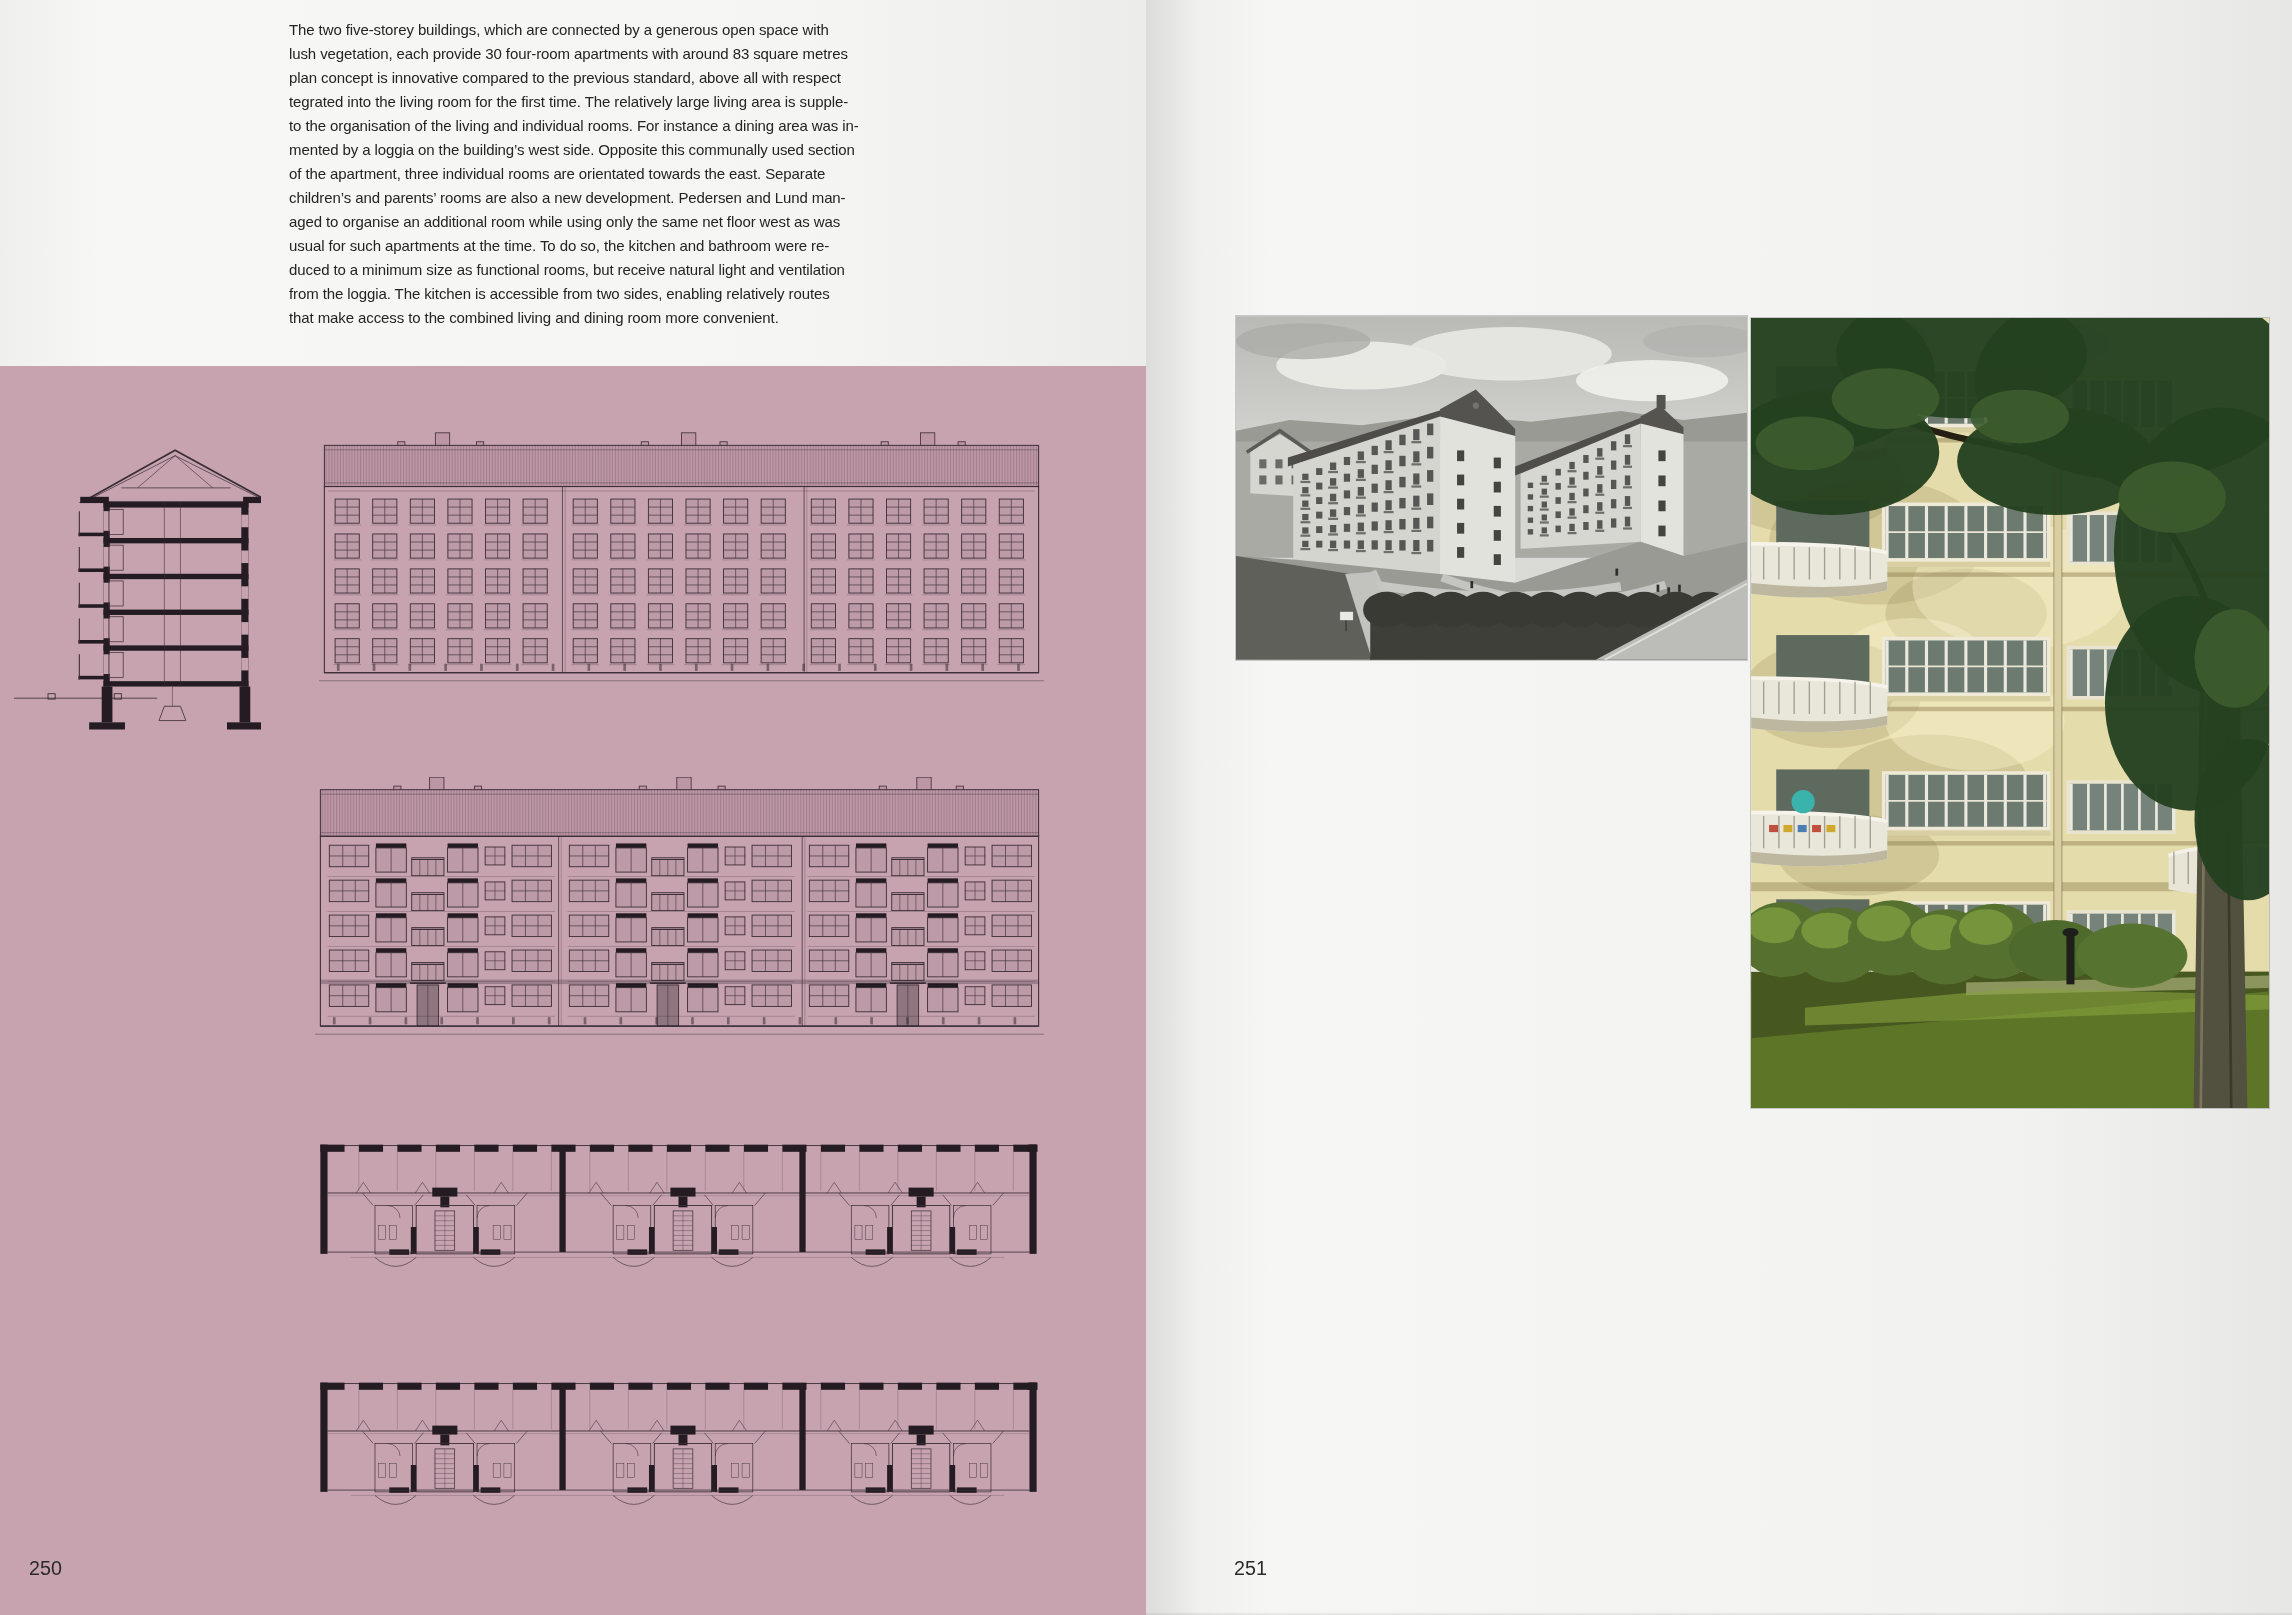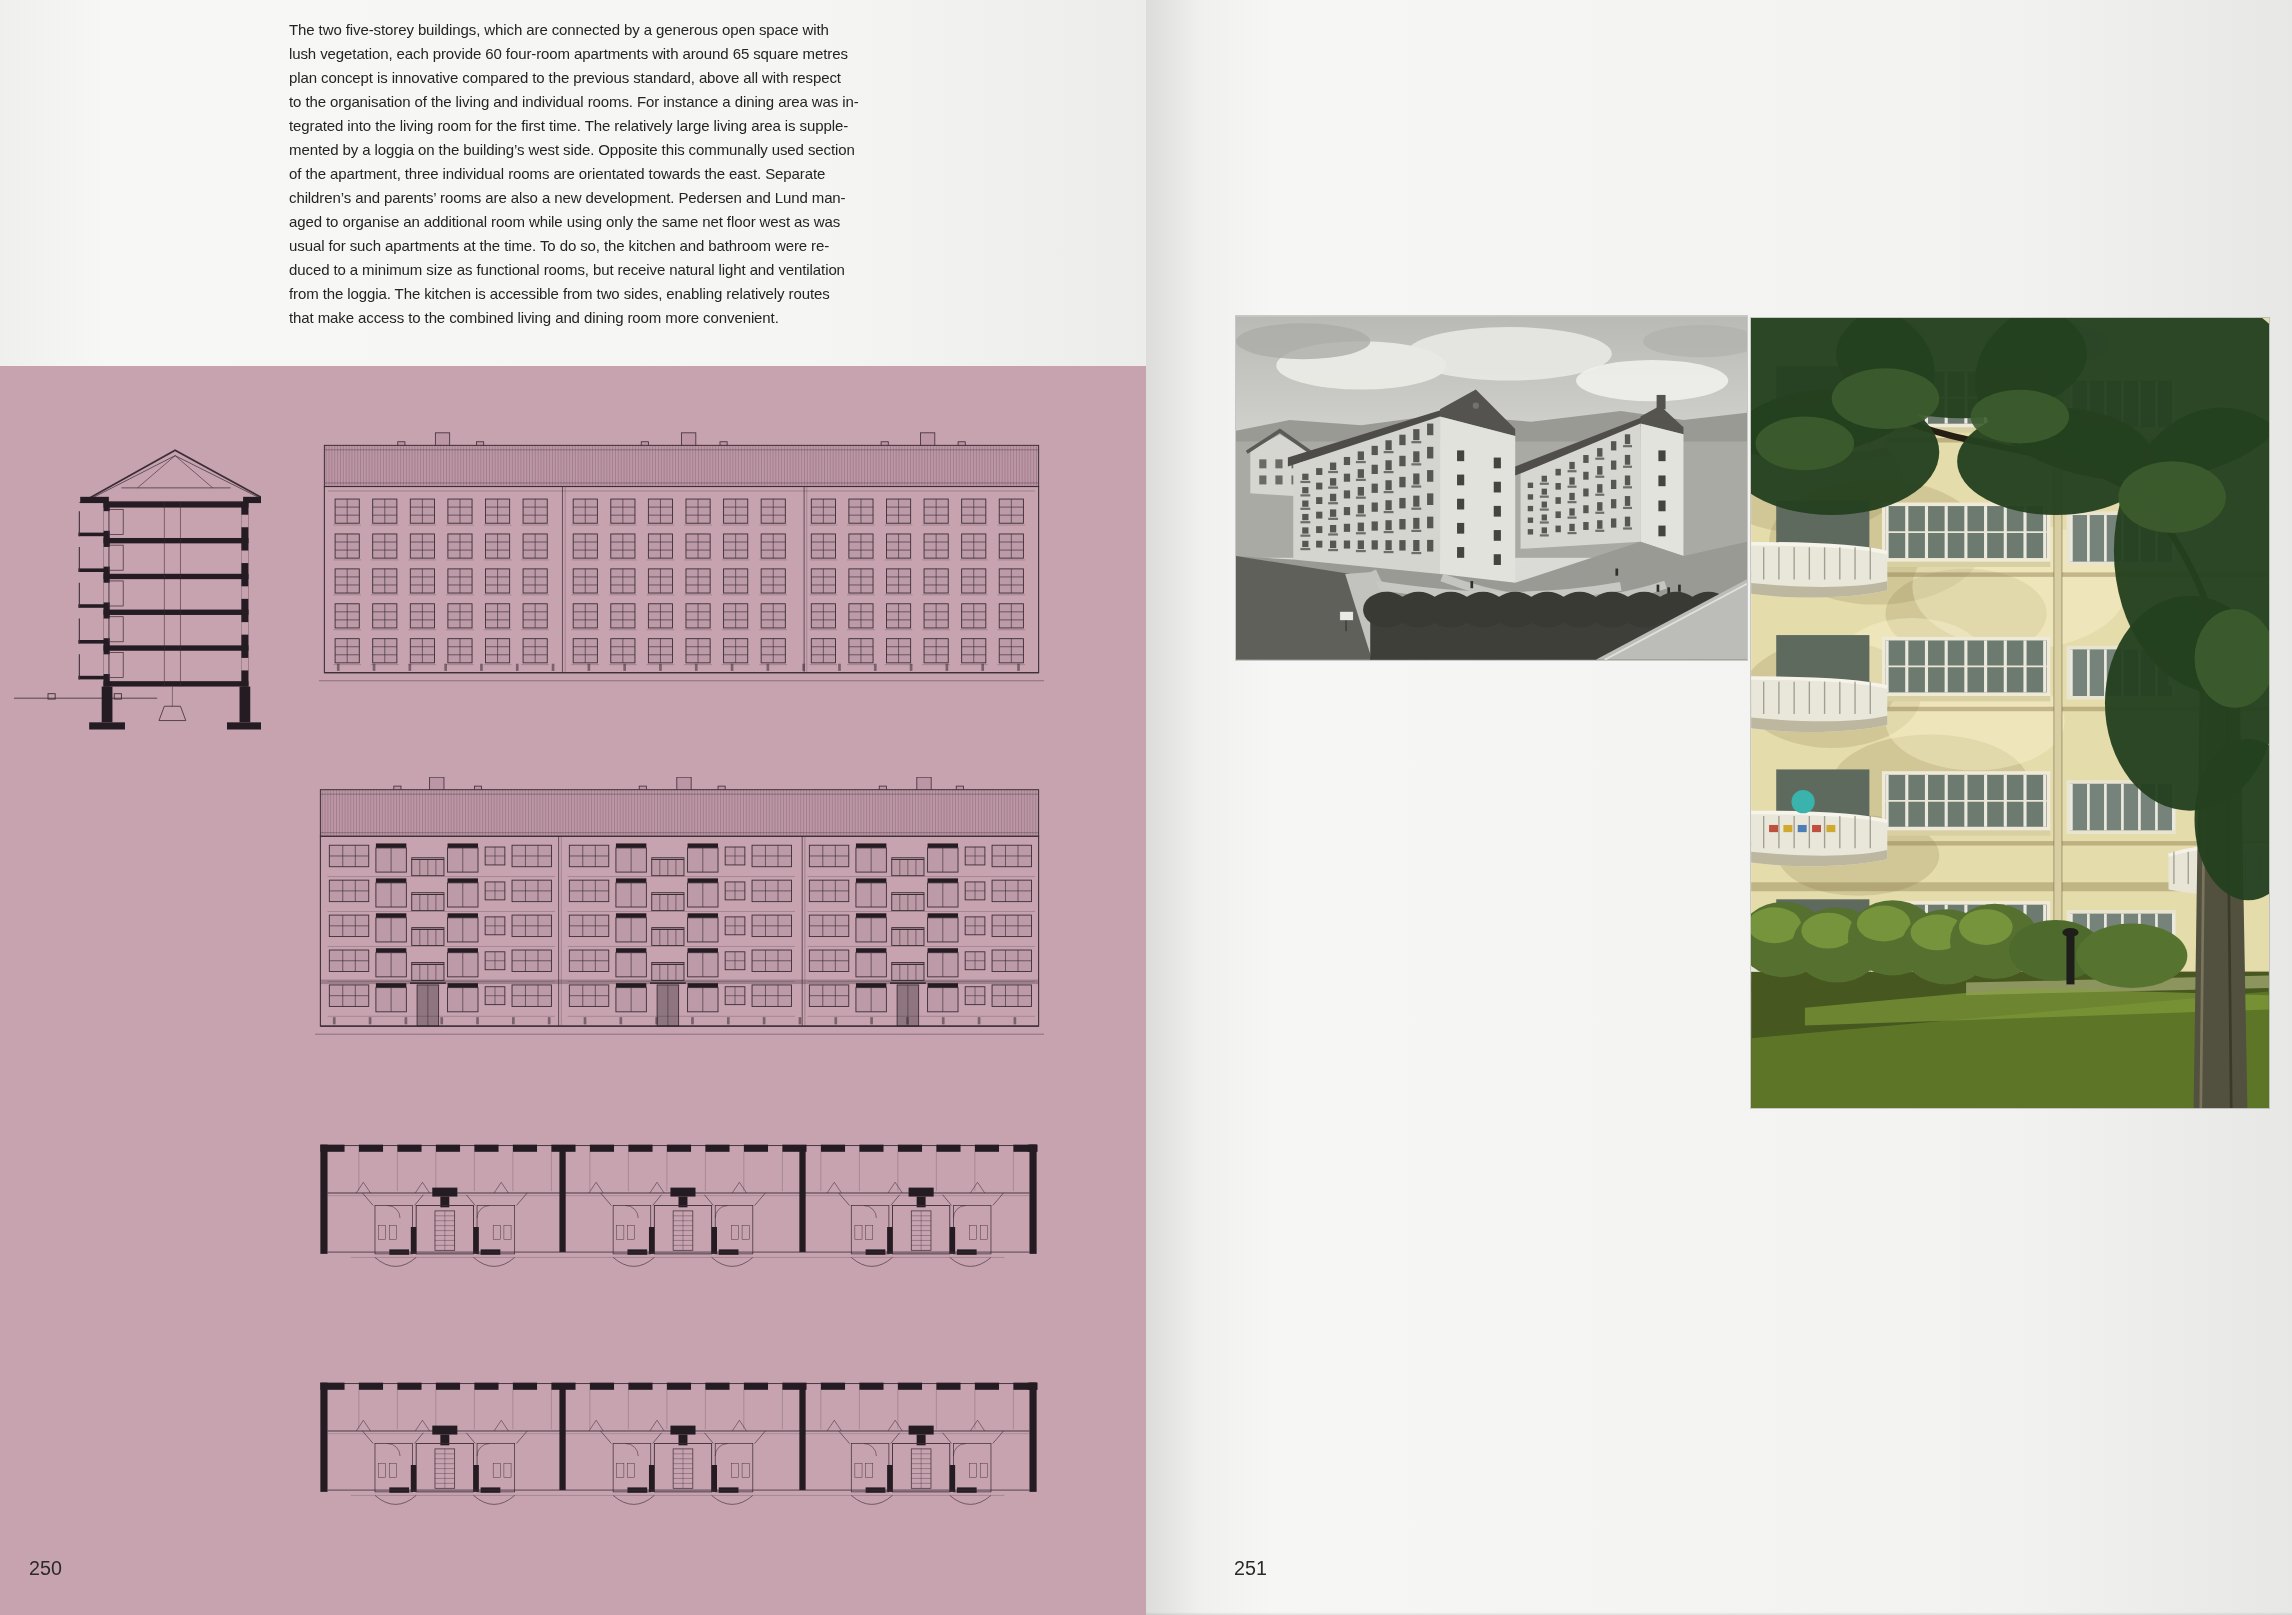--- a/index.html
+++ b/index.html
@@ -46,24 +46,24 @@
   svg{display:block;}
 </style>
 </head>
 <body>
 
 <div class="spread">
 
   <div class="page-left">
     <div class="text-block" id="left-text">
         <div class="line">The two five-storey buildings, which are connected by a generous open space with</div>
-        <div class="line">lush vegetation, each provide 60 four-room apartments with around 65 square metres</div>
+        <div class="line">lush vegetation, each provide 30 four-room apartments with around 83 square metres</div>
         <div class="line">plan concept is innovative compared to the previous standard, above all with respect</div>
+        <div class="line">tegrated into the living room for the first time. The relatively large living area is supple-</div>
         <div class="line">to the organisation of the living and individual rooms. For instance a dining area was in-</div>
-        <div class="line">tegrated into the living room for the first time. The relatively large living area is supple-</div>
         <div class="line">mented by a loggia on the building’s west side. Opposite this communally used section</div>
         <div class="line">of the apartment, three individual rooms are orientated towards the east. Separate</div>
         <div class="line">children’s and parents’ rooms are also a new development. Pedersen and Lund man-</div>
         <div class="line">aged to organise an additional room while using only the same net floor west as was</div>
         <div class="line">usual for such apartments at the time. To do so, the kitchen and bathroom were re-</div>
         <div class="line">duced to a minimum size as functional rooms, but receive natural light and ventilation</div>
         <div class="line">from the loggia. The kitchen is accessible from two sides, enabling relatively routes</div>
         <div class="line">that make access to the combined living and dining room more convenient.</div>
       </div>
 

